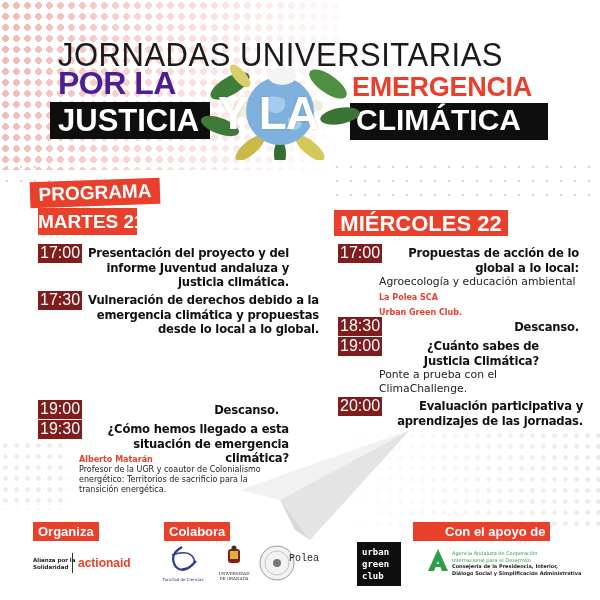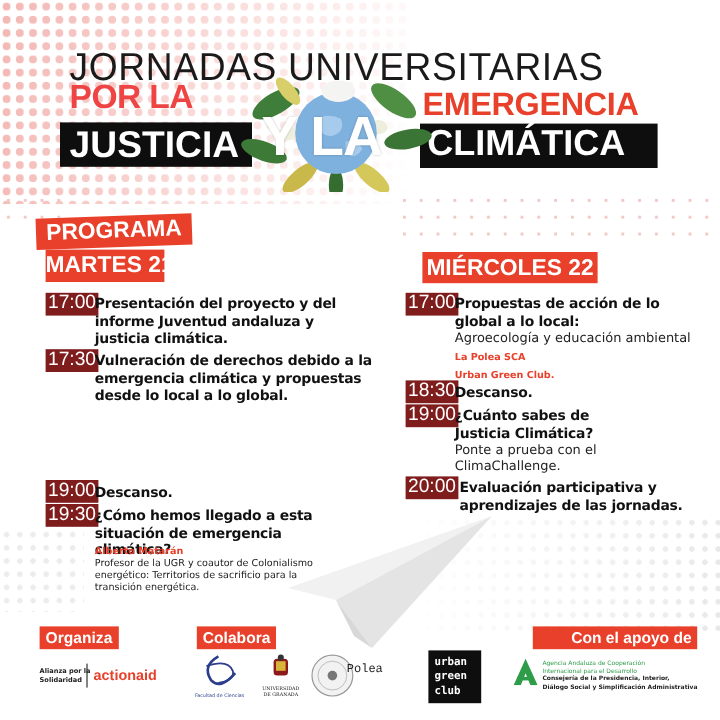--- a/index.html
+++ b/index.html
@@ -27,21 +27,21 @@
   
   .title-line1 {
     position: absolute; left: 58px; top: 38px; width: 490px;
     font-family: "Liberation Sans", sans-serif; font-weight: 300;
     font-size: 31px; letter-spacing: 0.5px; color: #1a1a1a; white-space: nowrap;
     transform: scaleY(1.05);
   }
   .por-la {
     position: absolute; left: 58px; top: 65px;
     font-family: "Liberation Sans", sans-serif; font-weight: 900;
-    font-size: 28px; color: #ef4444; letter-spacing: -0.5px;
+    font-size: 32px; color: #4c1d95; letter-spacing: -0.5px;
   }
   .emergencia {
     position: absolute; left: 352px; top: 72px;
     font-family: "Liberation Sans", sans-serif; font-weight: 900;
     font-size: 27px; color: #e8402a; letter-spacing: -0.3px;
   }
   .black-bar {
     position: absolute; background: #0e0e0e; color: #fff;
     font-family: "Liberation Sans", sans-serif; font-weight: 900; white-space: nowrap;
   }
@@ -57,33 +57,33 @@
   }
 
   
   .red-tag {
     position: absolute; background: #e8402a; color: #fff;
     font-family: "Liberation Sans", sans-serif; font-weight: 700;
     white-space: nowrap; text-align: center;
   }
   .tag-programa { left: 30px; top: 180px; width: 130px; height: 26px; font-size: 19px; line-height: 26px; transform: rotate(-2deg); }
   .tag-martes { left: 38px; top: 208px; width: 99px; height: 27px; font-size: 19px; line-height: 28px; }
-  .tag-miercoles { left: 334px; top: 210px; width: 146px; height: 26px; font-size: 19px; line-height: 27px; margin-left: 18px; }
+  .tag-miercoles { left: 334px; top: 210px; width: 174px; height: 26px; font-size: 22px; line-height: 27px; }
 
   .event { position: absolute; }
   .time {
     position: absolute; left: 0; top: 0;
     background: #7f1d1d; color: #fff;
     font-family: "Liberation Sans", sans-serif; font-weight: 300;
     font-size: 16px; line-height: 18px; height: 19px; padding: 0 2px;
     white-space: nowrap;
   }
   .ev-title {
     position: absolute; font-family: "DejaVu Sans", sans-serif; font-weight: 700;
-    font-size: 11.6px; line-height: 14.5px; color: #111; letter-spacing: -0.2px;
+    font-size: 11.6px; line-height: 14.5px; color: #111; letter-spacing: -0.2px; text-align: right;
   }
   .ev-body { position: absolute; font-size: 10.8px; line-height: 13.5px; color: #222; font-weight: 400; }
   .speaker { color: #e8402a; font-weight: 700; font-size: 8px; line-height: 11px; }
   .speaker-desc { color: #222; font-size: 8px; line-height: 10px; }
   .org-red { color: #e8402a; font-weight: 700; font-size: 8px; line-height: 14px; }
 
   
   .plane { position: absolute; left: 240px; top: 430px; width: 170px; height: 110px; }
 
   
@@ -193,21 +193,21 @@
 </div>
 
 <svg class="plane" viewBox="0 0 170 110">
   <polygon points="0,60 170,0 40,70" fill="#f1f1f1"></polygon>
   <polygon points="40,70 170,0 70,110" fill="#e4e4e4"></polygon>
   <polygon points="40,70 55,100 70,110" fill="#d8d8d8"></polygon>
 </svg>
 
 <div class="foot-tag" style="left:33px;top:522px;">Organiza</div>
 <div class="foot-tag" style="left:164px;top:522px;">Colabora</div>
-<div class="foot-tag" style="left:444px;top:522px;padding-left:32px;">Con el apoyo de</div>
+<div class="foot-tag" style="left:413px;top:522px;padding-left:32px;">Con el apoyo de</div>
 
 <div class="logo alianza">
   <div>Alianza por la</div>
   <div>Solidaridad</div>
 </div>
 <div class="logo divider-v"></div>
 <div class="logo actionaid">actionaid</div>
 
 <div class="logo" style="left:158px;top:545px;width:50px;">
   <svg width="50" height="28" viewBox="0 0 50 28">

